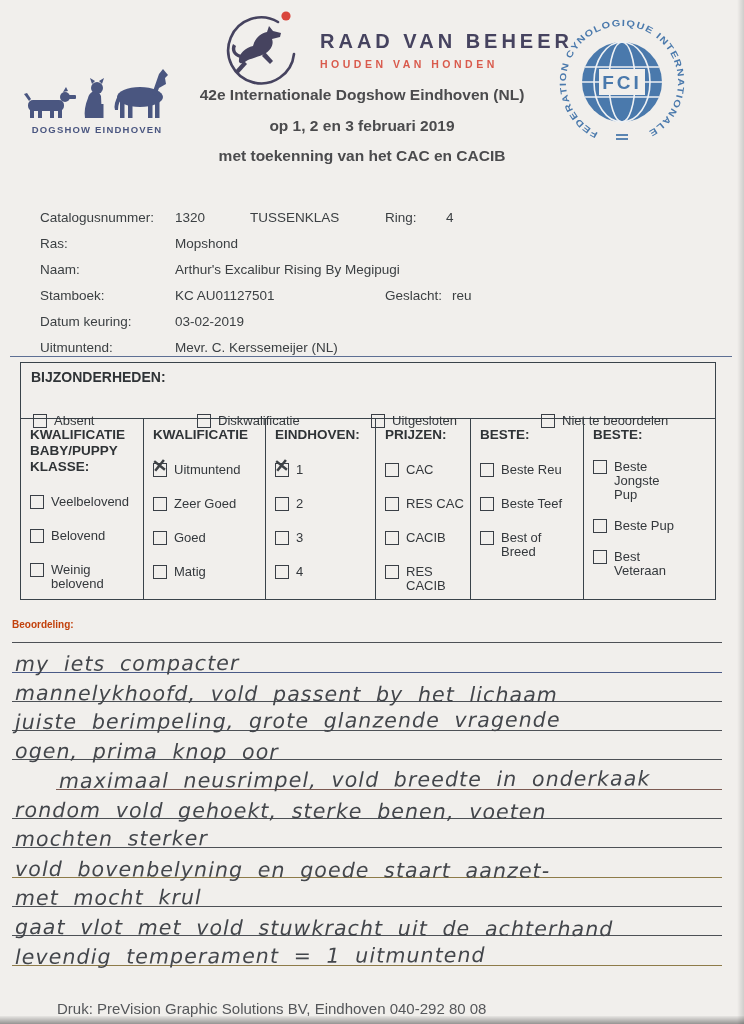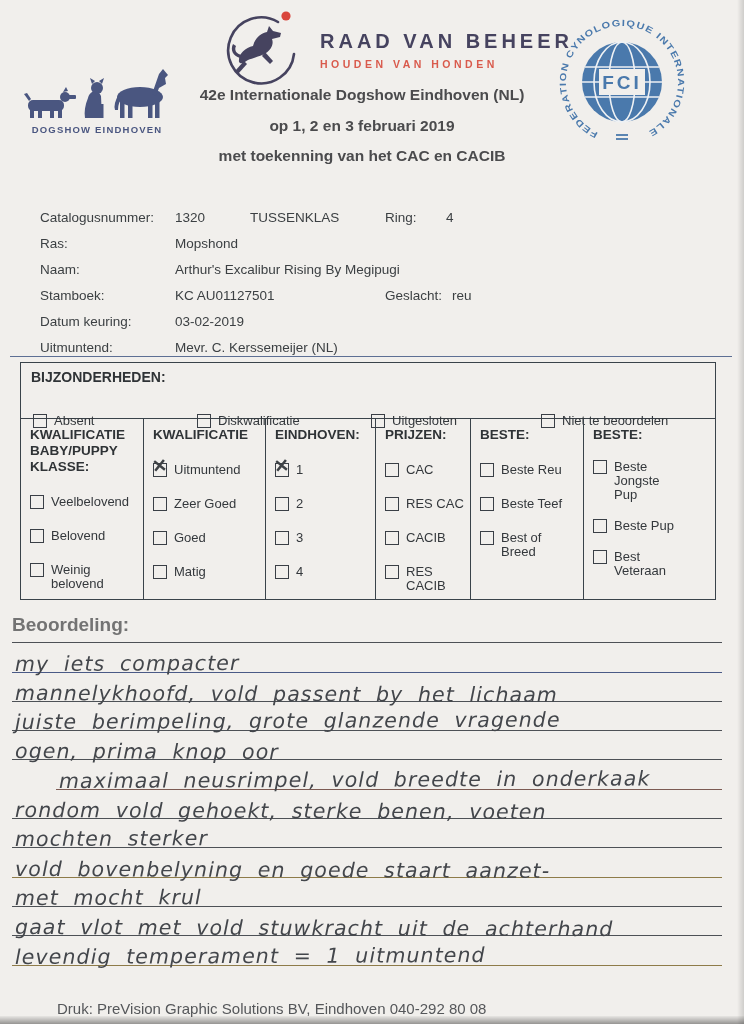--- a/index.html
+++ b/index.html
@@ -42,21 +42,21 @@
   .c6 .opt{margin-top:17px;}
   .c6 .opt:first-of-type{margin-top:21px;}
   .c6 .olabel{display:inline-block; max-width:72px;}
   .cb{position:relative; flex:0 0 auto; width:12px; height:12px; border:1.8px solid #3a3f46; background:transparent; margin-top:0;}
   .cb.checked::after{
     content:"\2715"; position:absolute; left:-2px; top:-5px;
     font-size:18px; font-weight:bold; color:#3e4246; transform:rotate(-6deg);
   }
   
   .beo{position:absolute; top:614px; left:12px; width:710px;}
-  .beo-label{font-size:19px; font-weight:bold; color:#737373;}
+  .beo-label{font-size:10px; font-weight:bold; color:#c2410c;}
   .rrow{position:relative; height:28.3px; border-bottom:1.7px solid #4d5156;}
   .rrow:nth-child(2){border-color:#4a5a86;}
   .rrow:nth-child(6){border-color:#7c5a52;margin-left:44px;}
   .rrow:nth-child(9){border-color:#8e7b49;}
   .rrow:nth-child(12){border-color:#8e7b49;}
   .hand{
     position:absolute; left:3px; bottom:-4px; white-space:nowrap;
     font-family:"DejaVu Sans", sans-serif; font-style:italic;
     font-size:20.5px; letter-spacing:1.1px; word-spacing:7px; color:#43464b;
     transform:rotate(-0.25deg); transform-origin:left bottom;

